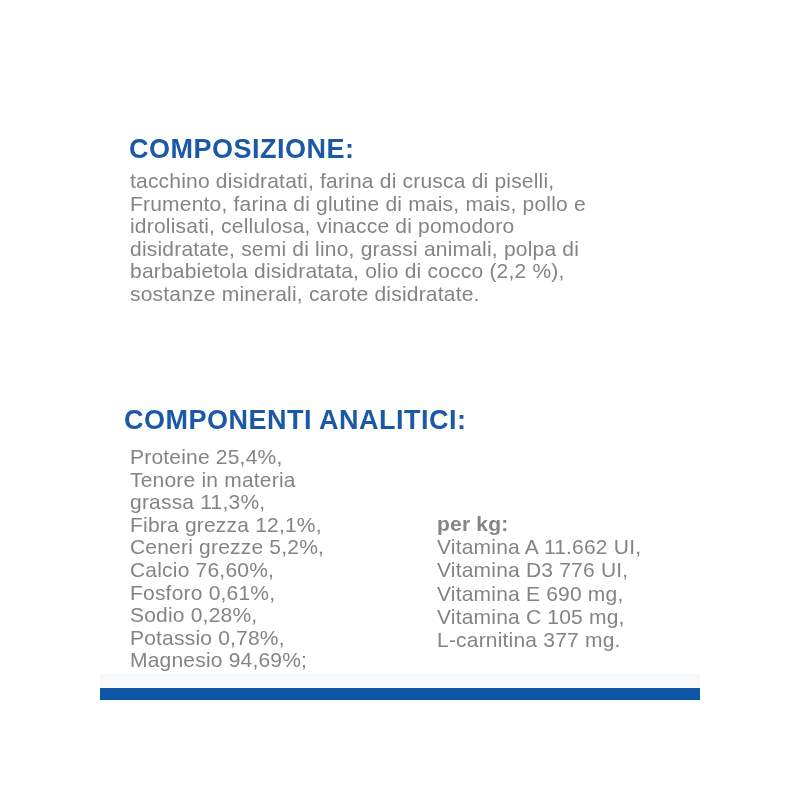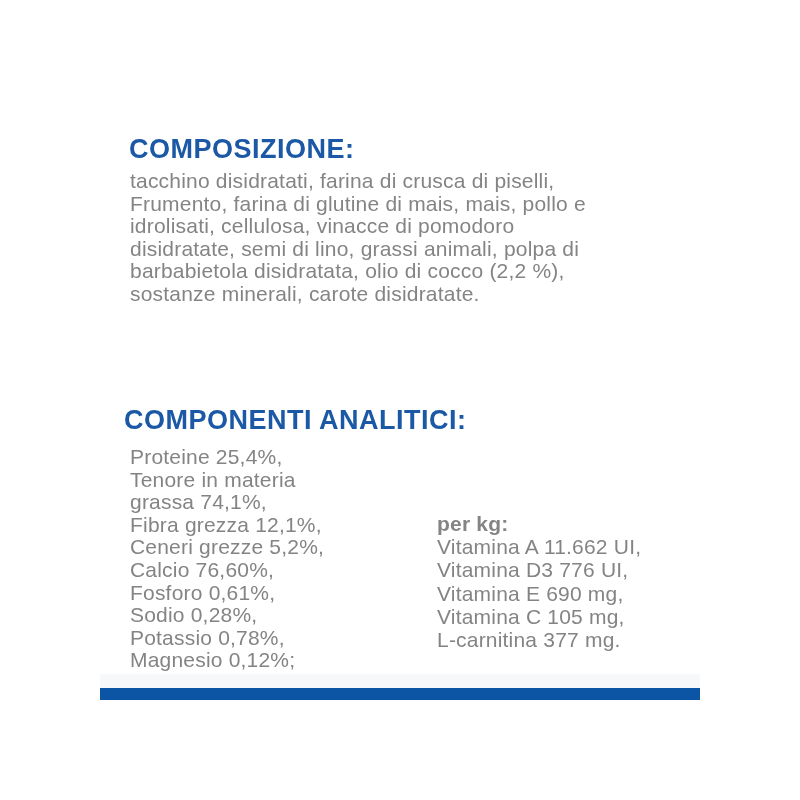--- a/index.html
+++ b/index.html
@@ -69,28 +69,28 @@
         <div>sostanze minerali, carote disidratate.</div>
       </div>
   </section>
 
   <section>
     <h1 class="heading" id="components-heading">COMPONENTI ANALITICI:</h1>
 
     <div class="body-text" id="nutrients">
         <div>Proteine 25,4%,</div>
         <div>Tenore in materia</div>
-        <div>grassa 74,1%,</div>
+        <div>grassa 11,3%,</div>
         <div>Fibra grezza 12,1%,</div>
         <div>Ceneri grezze 5,2%,</div>
         <div>Calcio 76,60%,</div>
         <div>Fosforo 0,61%,</div>
         <div>Sodio 0,28%,</div>
         <div>Potassio 0,78%,</div>
-        <div>Magnesio 0,12%;</div>
+        <div>Magnesio 94,69%;</div>
       </div>
 
     <div class="body-text" id="per-kg">
       <div class="per-kg-label">per kg:</div>
       <div>
           <div>Vitamina A 11.662 UI,</div>
           <div>Vitamina D3 776 UI,</div>
           <div>Vitamina E 690 mg,</div>
           <div>Vitamina C 105 mg,</div>
           <div>L-carnitina 377 mg.</div>

